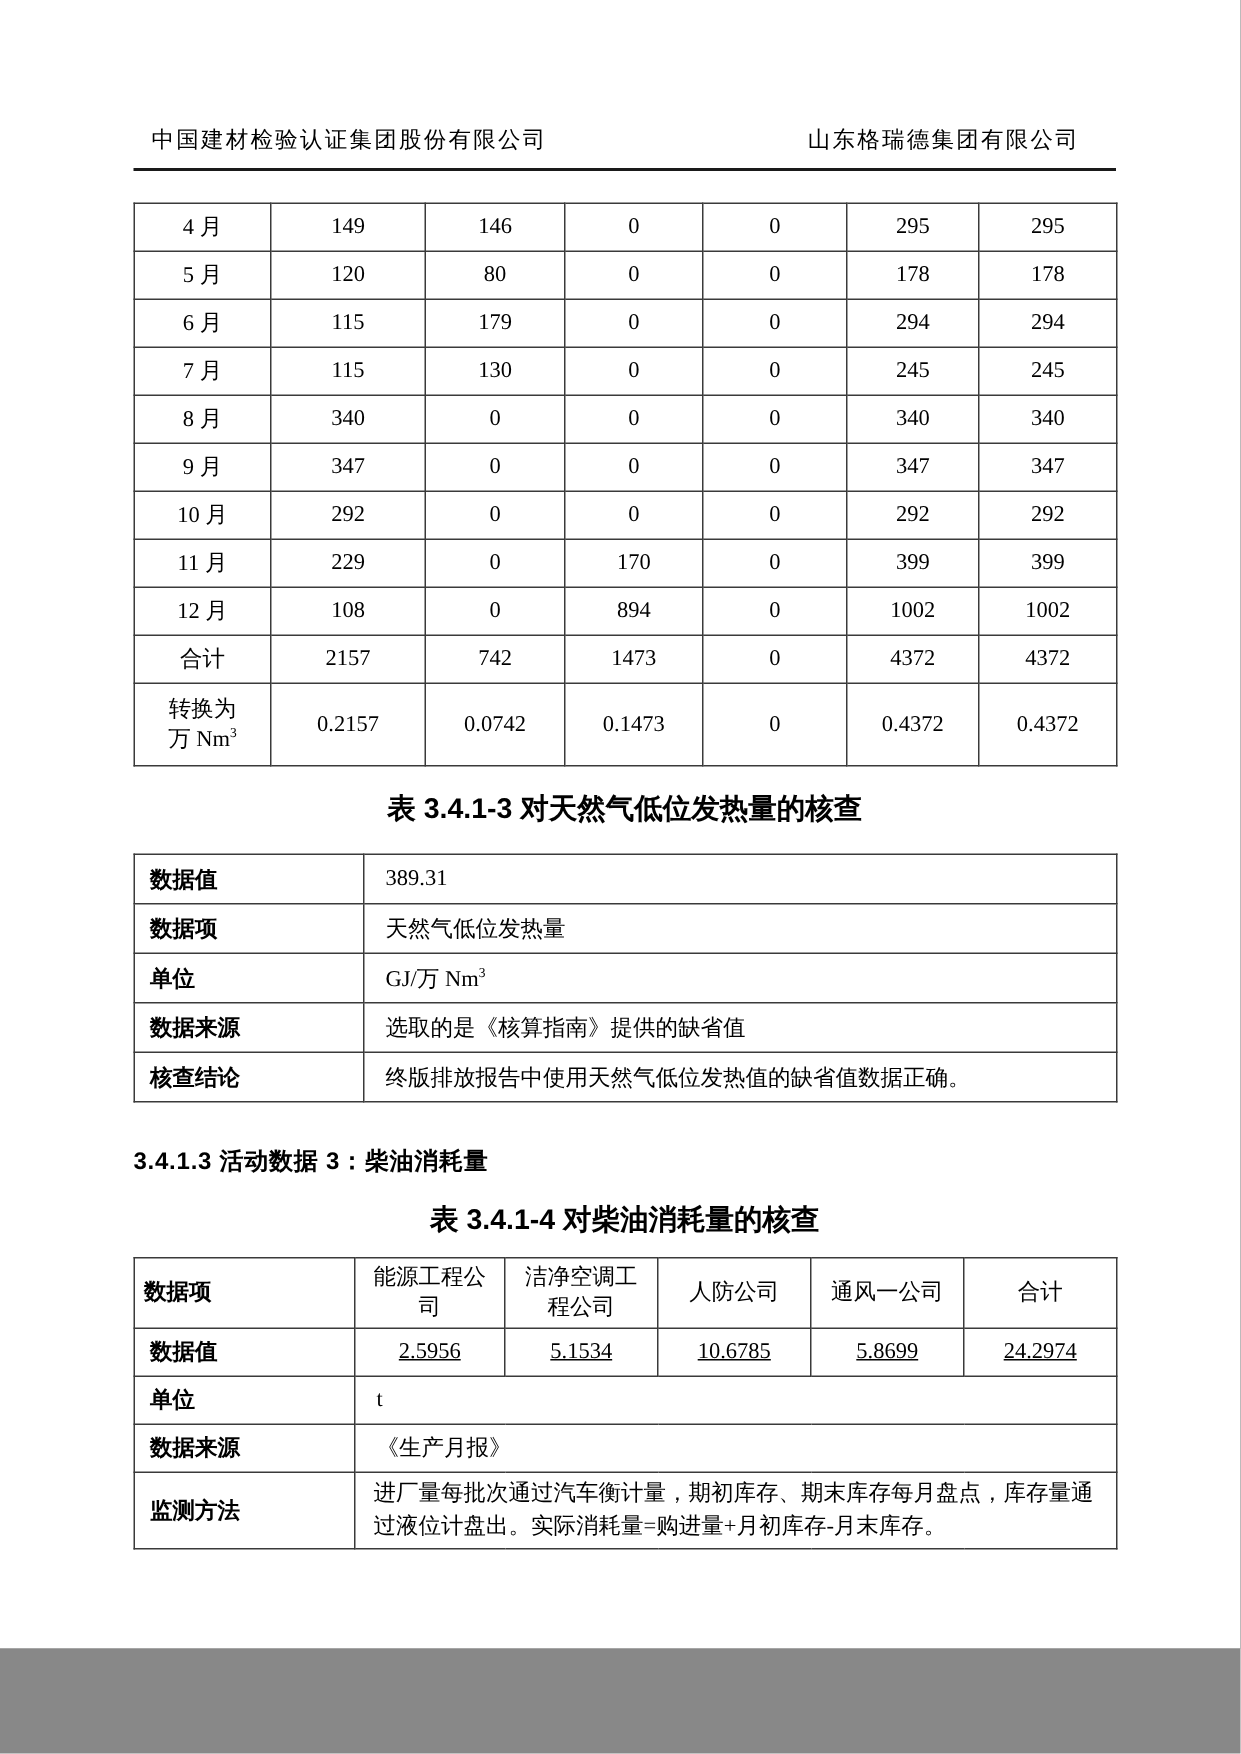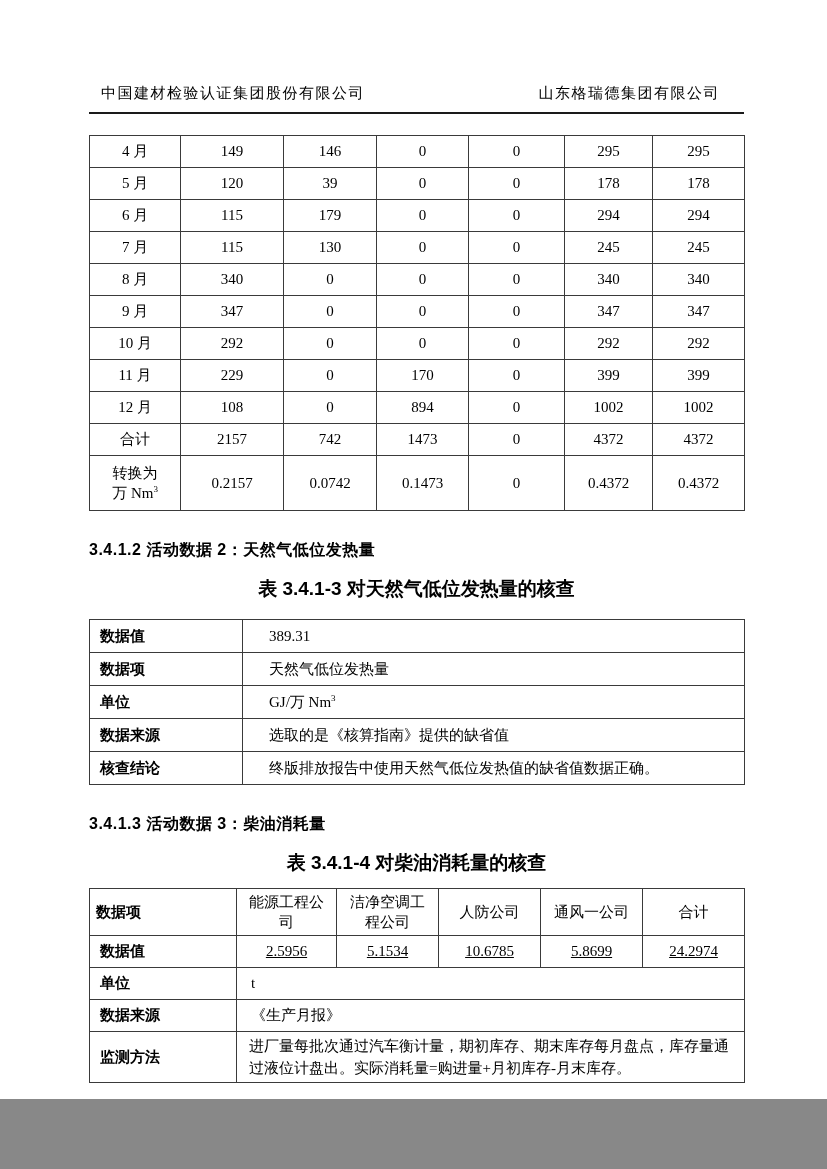--- a/index.html
+++ b/index.html
@@ -55,21 +55,21 @@
     text-align: center;
     font-size: 19px;
     font-weight: bold;
     font-family: "Liberation Sans", "DejaVu Sans", sans-serif;
   }
 
   
   .t2 { margin-top: 17px; }
   .t2 td { height: 33px; }
   .t2 td.lbl { font-weight: bold; padding-left: 10px; font-family: "Liberation Sans", "DejaVu Sans", sans-serif; font-size: 15px; }
-  .t2 td.val { padding-left: 26px; }
+  .t2 td.val { padding-left: 14px; }
 
   
   .t3 { margin-top: 12px; }
   .t3 td { height: 32px; }
   .t3 td.lbl { font-weight: bold; padding-left: 10px; font-family: "Liberation Sans", "DejaVu Sans", sans-serif; font-size: 15px; }
   .t3 tr.hdr td { height: 47px; text-align: center; line-height: 20px; padding: 2px 6px; }
   .t3 tr.hdr td.lbl { text-align: left; }
   .t3 td.num { text-align: center; text-decoration: underline; }
   .t3 td.val { padding-left: 14px; }
   .t3 tr.tall td { height: 48px; }
@@ -111,21 +111,21 @@
           <td>149</td>
           <td>146</td>
           <td>0</td>
           <td>0</td>
           <td>295</td>
           <td>295</td>
         </tr>
         <tr>
           <td>5 月</td>
           <td>120</td>
-          <td>39</td>
+          <td>80</td>
           <td>0</td>
           <td>0</td>
           <td>178</td>
           <td>178</td>
         </tr>
         <tr>
           <td>6 月</td>
           <td>115</td>
           <td>179</td>
           <td>0</td>
@@ -204,21 +204,20 @@
           <td>0.2157</td>
           <td>0.0742</td>
           <td>0.1473</td>
           <td>0</td>
           <td>0.4372</td>
           <td>0.4372</td>
         </tr>
       </tbody>
     </table>
 
-    <div class="sec-heading">3.4.1.2 活动数据 2：天然气低位发热量</div>
     <div class="tbl-caption">表 3.4.1-3 对天然气低位发热量的核查</div>
 
     <table class="t2">
       <colgroup>
           <col style="width:153px">
           <col style="width:502px">
         </colgroup>
       <tbody>
         <tr>
           <td class="lbl">数据值</td>

